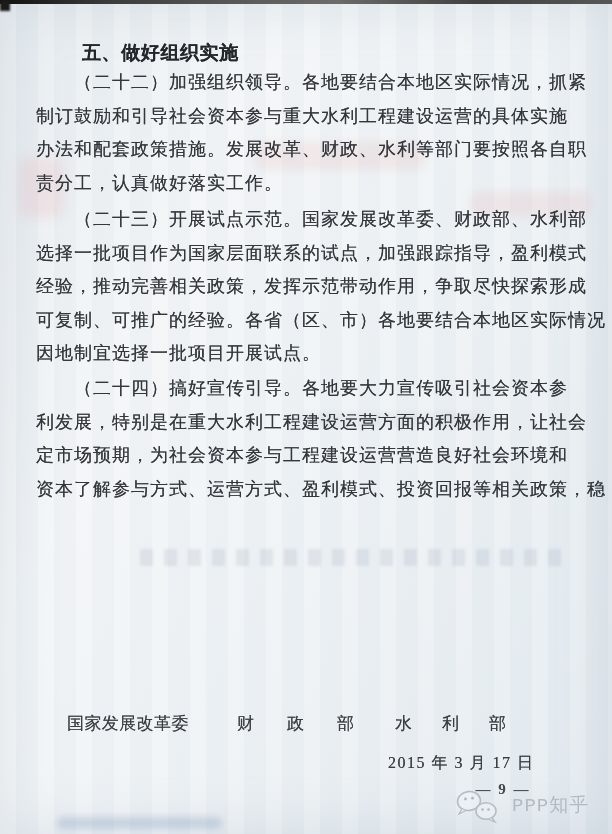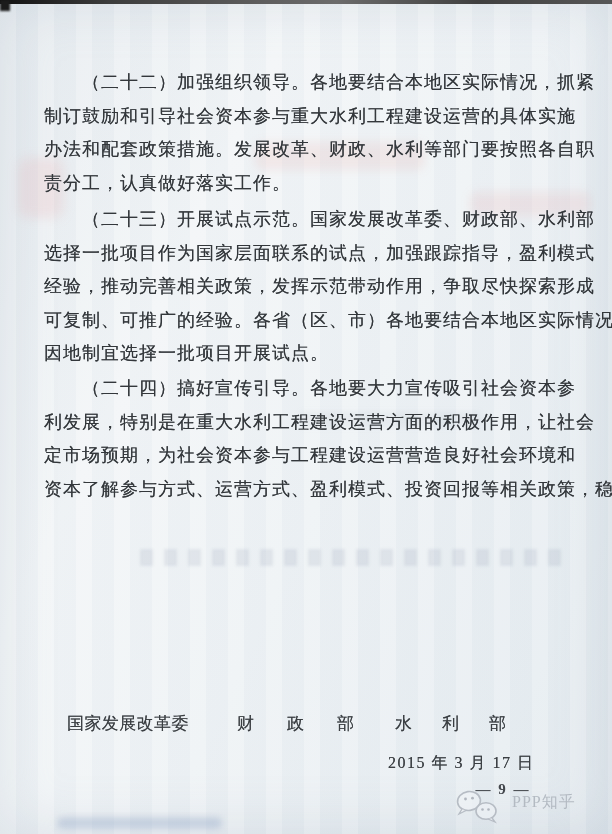--- a/index.html
+++ b/index.html
@@ -32,21 +32,20 @@
     text-shadow:0 0 0.5px rgba(30,33,37,0.8);
   }
   .para{position:absolute;left:36px;width:536px;}
   .p22{top:66px;}
   .p23{top:203px;}
   .p24{top:372px;}
   .line{
     height:33.6px;line-height:33.6px;font-size:18px;letter-spacing:1px;
     white-space:nowrap;color:#33373b;
     text-shadow:0 0 0.6px rgba(44,49,54,0.75);
-    margin-left:8px;
   }
   .indent{padding-left:38px;}
   .signer{
     position:absolute;top:712px;height:24px;line-height:24px;
     font-size:17px;color:#3a3e42;white-space:nowrap;
     text-shadow:0 0 0.5px rgba(50,55,60,0.7);
   }
   .sig-1{left:67px;letter-spacing:0.4px;}
   .sig-2{left:237px;letter-spacing:33px;}
   .sig-3{left:395px;letter-spacing:30px;}
@@ -56,22 +55,22 @@
     text-shadow:0 0 0.5px rgba(50,55,60,0.7);
   }
   .page-number{
     position:absolute;top:779px;left:468px;width:70px;height:20px;line-height:20px;
     text-align:center;font-size:15px;font-weight:bold;letter-spacing:2px;color:#43474c;
   }
   .watermark{position:absolute;top:788px;left:454px;width:158px;height:36px;}
   .wm-icon{position:absolute;left:0;top:2px;width:52px;height:34px;}
   .wm-text{
     position:absolute;left:58px;top:4px;
-    font-family:Liberation Serif, serif;
-    font-size:16px;letter-spacing:1px;color:#b3bac2;white-space:nowrap;
+    font-family:Liberation Mono, monospace;
+    font-size:19px;letter-spacing:1px;color:#b3bac2;white-space:nowrap;
   }
   
   .ghost{position:absolute;pointer-events:none;}
   .ghost-pink-left{left:18px;top:158px;width:46px;height:60px;background:rgba(234,128,128,0.13);filter:blur(6px);border-radius:10px;}
   .ghost-warm-mid{left:255px;top:142px;width:170px;height:28px;background:rgba(226,122,108,0.10);filter:blur(5px);border-radius:8px;}
   .ghost-red-right{left:470px;top:192px;width:120px;height:24px;background:rgba(222,110,104,0.10);filter:blur(5px);border-radius:6px;}
   .ghost-row{
     left:140px;top:549px;width:432px;height:17px;
     background:repeating-linear-gradient(90deg,rgba(95,112,140,0.16) 0 13px,rgba(0,0,0,0) 13px 24px);
     filter:blur(1.6px);opacity:0.75;border-radius:2px;
@@ -89,20 +88,21 @@
   <div class="edge-top"></div>
   <div class="corner-blotch"></div>
 
   <div class="ghost ghost-pink-left"></div>
   <div class="ghost ghost-warm-mid"></div>
   <div class="ghost ghost-red-right"></div>
   <div class="ghost ghost-mid-faint"></div>
   <div class="ghost ghost-row"></div>
   <div class="ghost ghost-blue-bottom"></div>
 
+  <div class="heading">五、做好组织实施</div>
 
   <div class="para p22">
     <div class="line indent">（二十二）加强组织领导。各地要结合本地区实际情况，抓紧</div>
     <div class="line">制订鼓励和引导社会资本参与重大水利工程建设运营的具体实施</div>
     <div class="line">办法和配套政策措施。发展改革、财政、水利等部门要按照各自职</div>
     <div class="line">责分工，认真做好落实工作。</div>
   </div>
 
   <div class="para p23">
     <div class="line indent">（二十三）开展试点示范。国家发展改革委、财政部、水利部</div>

